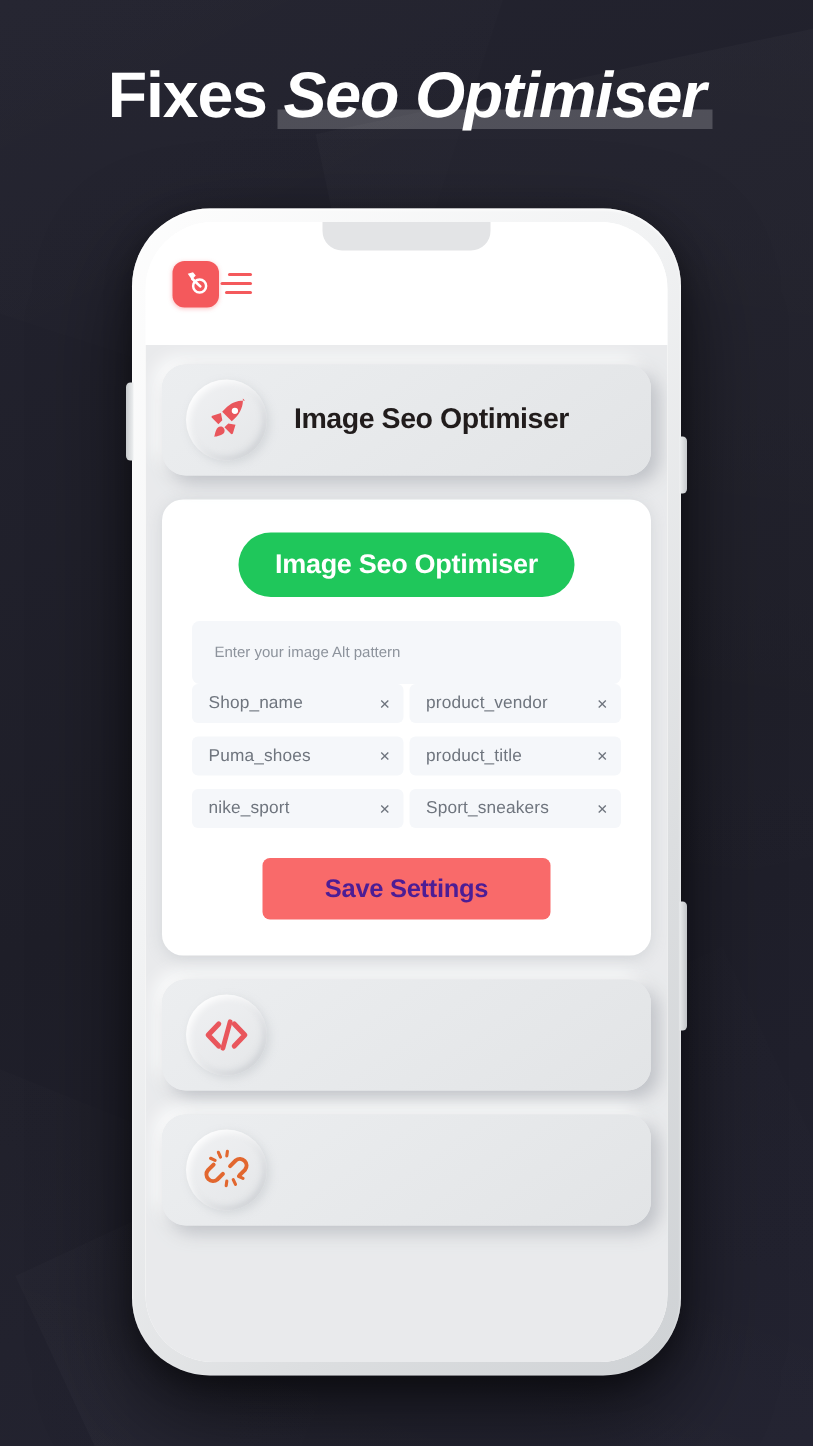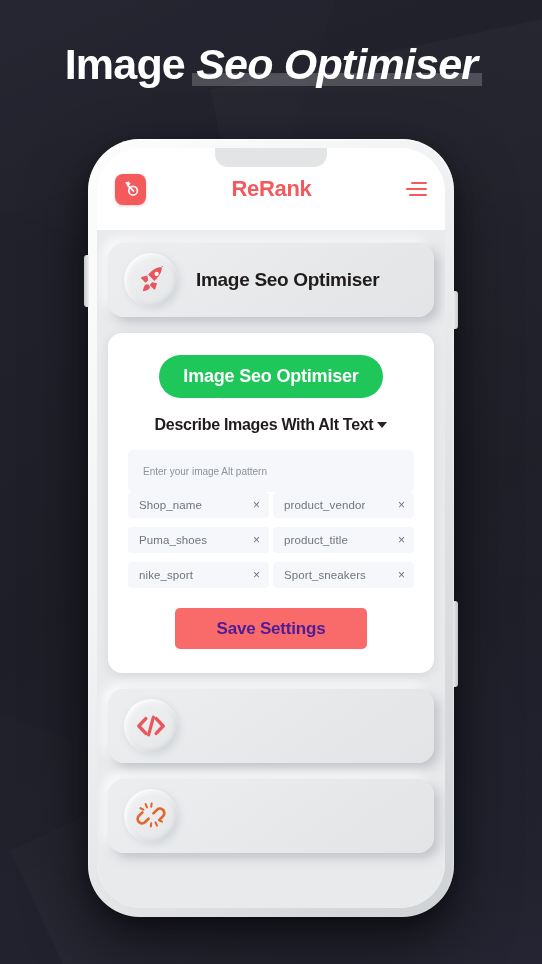--- a/index.html
+++ b/index.html
@@ -343,42 +343,41 @@
 
 <div class="bg">
   <div class="facet-a"></div>
   <div class="facet-b"></div>
   <div class="facet-c"></div>
   <div class="facet-d"></div>
 </div>
 
 <div class="headline-wrap">
   <div class="headline">
-    <span class="hl-plain">Image </span><span class="hl-mark">Seo Optimiser</span>
+    <span class="hl-plain">Fixes </span><span class="hl-mark">Seo Optimiser</span>
   </div>
 </div>
 
 <div class="phone">
 
   <div class="btn-left"></div>
   <div class="btn-right-a"></div>
   <div class="btn-right-b"></div>
 
   <div class="phone-inner">
     <div class="notch"></div>
 
     <div class="app-header">
       <div class="app-icon">
         <svg width="20" height="20" viewBox="0 0 24 24" aria-hidden="true">
           <circle cx="14.5" cy="14" r="5.2" fill="none" stroke="#ffffff" stroke-width="2"></circle>
           <path d="M5 4.2 L9.2 3 L11.4 5.6 L8.3 9 Z" fill="#ffffff"></path>
           <path d="M8.6 8.2 L15 14.3" stroke="#ffffff" stroke-width="2.2" stroke-linecap="round"></path>
         </svg>
       </div>
-      <div class="app-title">ReRank</div>
       <div class="hamburger">
         <i></i>
         <i></i>
         <i></i>
       </div>
     </div>
 
     <div class="app-body">
 
       <div class="nav-card">
@@ -393,23 +392,20 @@
         </div>
         <div class="nav-label">Image Seo Optimiser</div>
       </div>
 
       <div class="panel">
 
         <div class="pill-row">
           <button class="green-pill">Image Seo Optimiser</button>
         </div>
 
-        <div class="dropdown-row">
-          <span class="dropdown-label">Describe Images With Alt Text</span><span class="caret"></span>
-        </div>
 
         <input class="alt-input" type="text" placeholder="Enter your image Alt pattern" style="">
 
         <div class="tag-grid">
           <div class="tag">
             <span class="tag-text">Shop_name</span>
             <span class="tag-x">×</span>
           </div>
           <div class="tag">
             <span class="tag-text">product_vendor</span>

